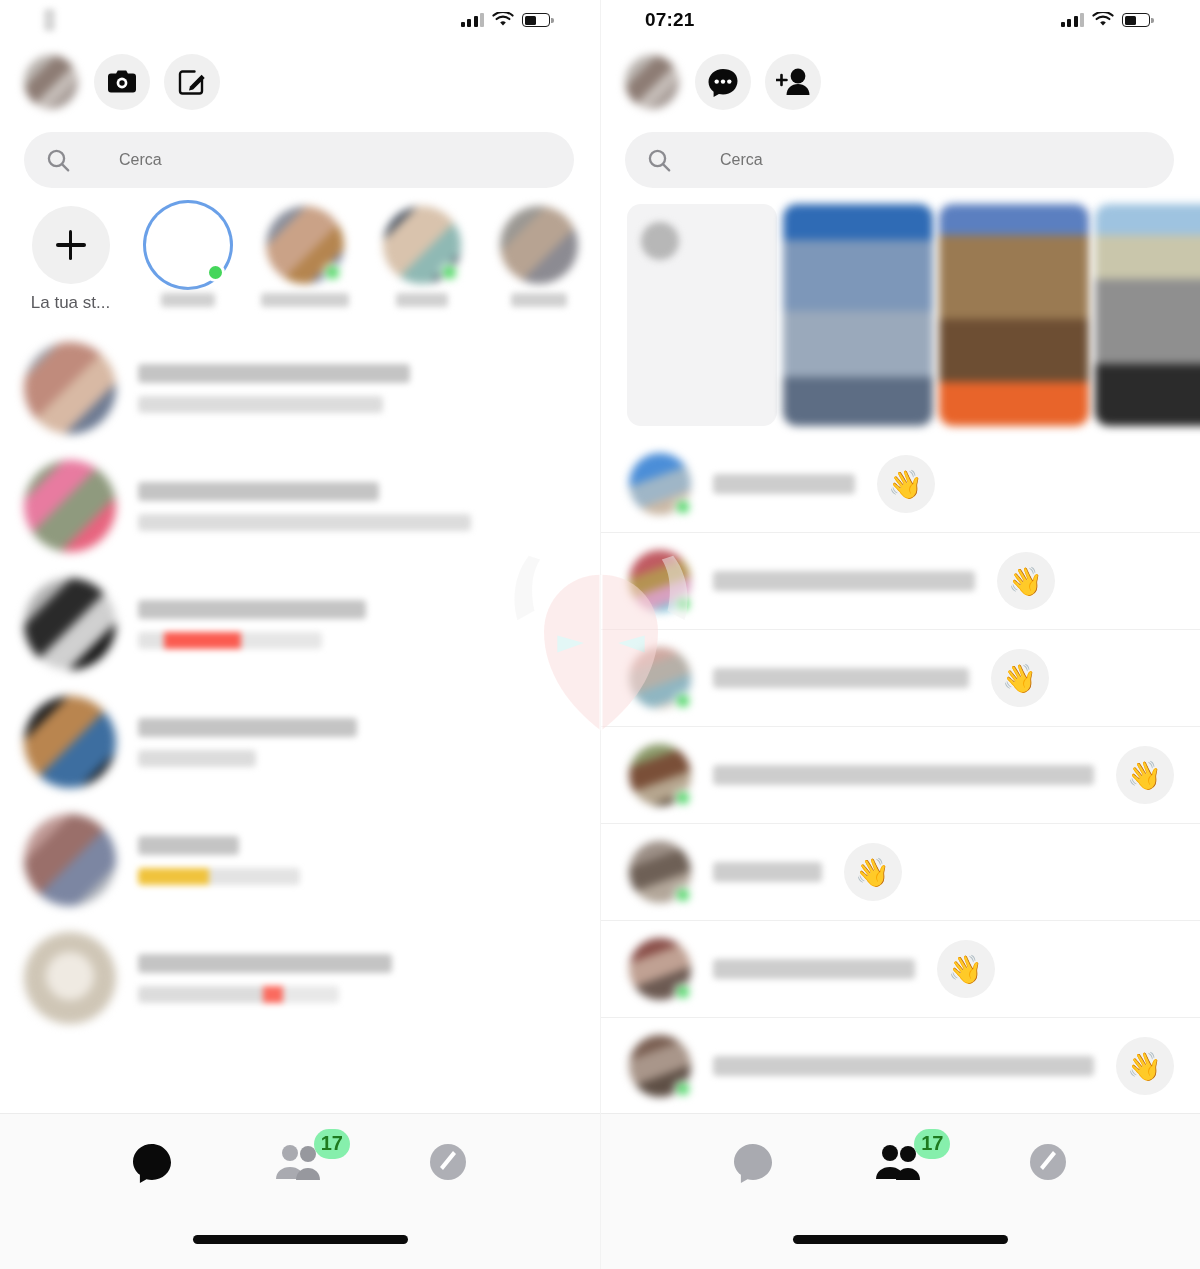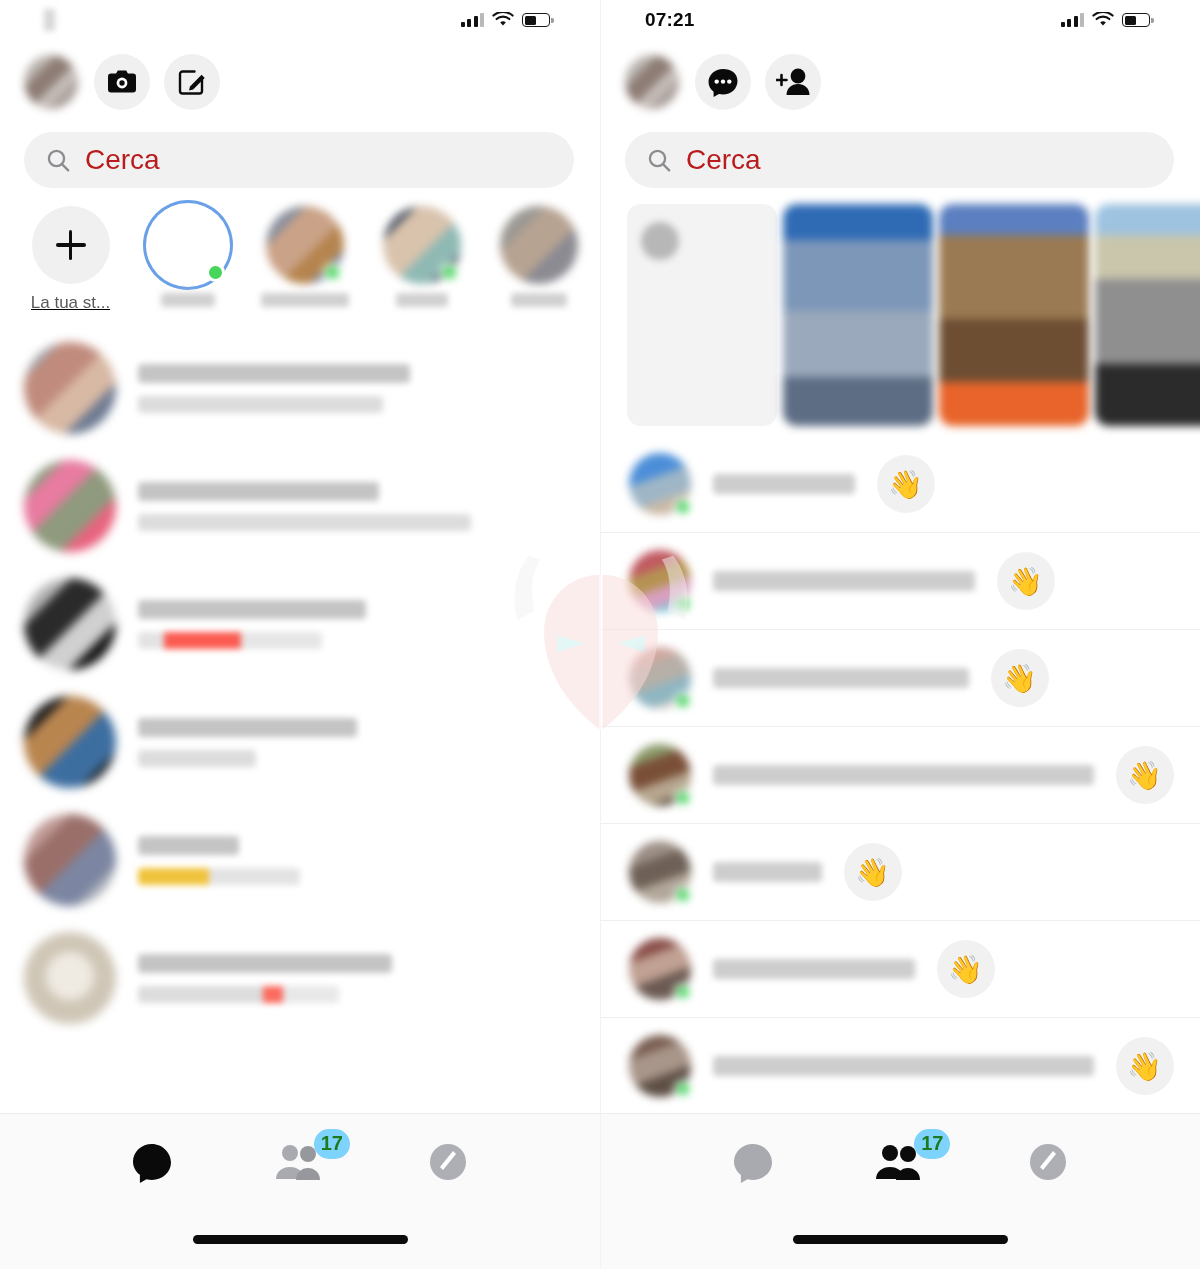--- a/index.html
+++ b/index.html
@@ -39,24 +39,24 @@
   .page-title { font-size:42px; font-weight:700; letter-spacing:-1px; color:#080808; flex:1 1 auto;
                 line-height:1; }
   .hdr-actions { display:flex; align-items:center; gap:14px; }
   .circle-btn { width:56px; height:56px; border-radius:50%; background:#f0f0f0;
                 display:flex; align-items:center; justify-content:center; flex:0 0 auto; }
   .circle-btn svg { display:block; }
 
   
   .search { margin:12px 26px 0 24px; height:56px; background:#f1f1f2; border-radius:28px;
             display:flex; align-items:center; gap:14px; padding:0 22px; flex:0 0 auto; }
-  .search-ph { font-size:28px; color:#b91c1c; }
-
-  
-  .stories { display:flex; gap:12px; padding:18px 0 8px 18px; flex:0 0 auto; overflow:hidden;text-decoration:underline; }
+  .search-ph { font-size:16px; color:#737373;margin-left:34px; }
+
+  
+  .stories { display:flex; gap:12px; padding:18px 0 8px 18px; flex:0 0 auto; overflow:hidden; }
   .story { width:105px; flex:0 0 auto; display:flex; flex-direction:column; align-items:center; gap:9px; }
   .story-bubble { width:78px; height:78px; border-radius:50%; position:relative; }
   .add-bubble { background:#f0f0f0; display:flex; align-items:center; justify-content:center; }
   .add-bubble::before, .add-bubble::after { content:""; position:absolute; background:#0d0d0d; border-radius:2px; }
   .add-bubble::before { width:30px; height:3.5px; }
   .add-bubble::after { width:3.5px; height:30px; }
   .story-img { background:#cfcfcf; filter:blur(4px); }
   .ring { box-shadow:0 0 0 3px #fff, 0 0 0 6px #6aa0e8; }
   .dot-online { position:absolute; right:2px; bottom:2px; width:19px; height:19px; border-radius:50%;
                 background:#45d65b; border:3px solid #fff; }
@@ -100,21 +100,21 @@
   .wave-btn { width:58px; height:58px; border-radius:50%; background:#f1f1f1; flex:0 0 auto;
               display:flex; align-items:center; justify-content:center; font-size:28px; }
 
   
   .tabbar { height:96px; border-top:1px solid #ececec; background:#fafafa;
             display:flex; align-items:center; justify-content:space-around; padding:0 78px;
             flex:0 0 auto; }
   .tab { position:relative; display:flex; align-items:center; justify-content:center;
          width:72px; height:62px; }
   .badge { position:absolute; top:-2px; right:-14px; min-width:36px; height:30px; border-radius:15px;
-           background:#7dd3fc; color:#1f7a1f; font-size:20px; font-weight:700;
+           background:#86efac; color:#1f7a1f; font-size:20px; font-weight:700;
            display:flex; align-items:center; justify-content:center; padding:0 7px; }
   .home-area { height:60px; background:#fafafa; display:flex; align-items:center;
                justify-content:center; flex:0 0 auto; }
   .home-bar { width:215px; height:9px; border-radius:5px; background:#0b0b0b; }
 
   
   .watermark { position:absolute; left:506px; top:540px; width:190px; height:210px;
                pointer-events:none; opacity:.5; }
 </style>
 </head>

